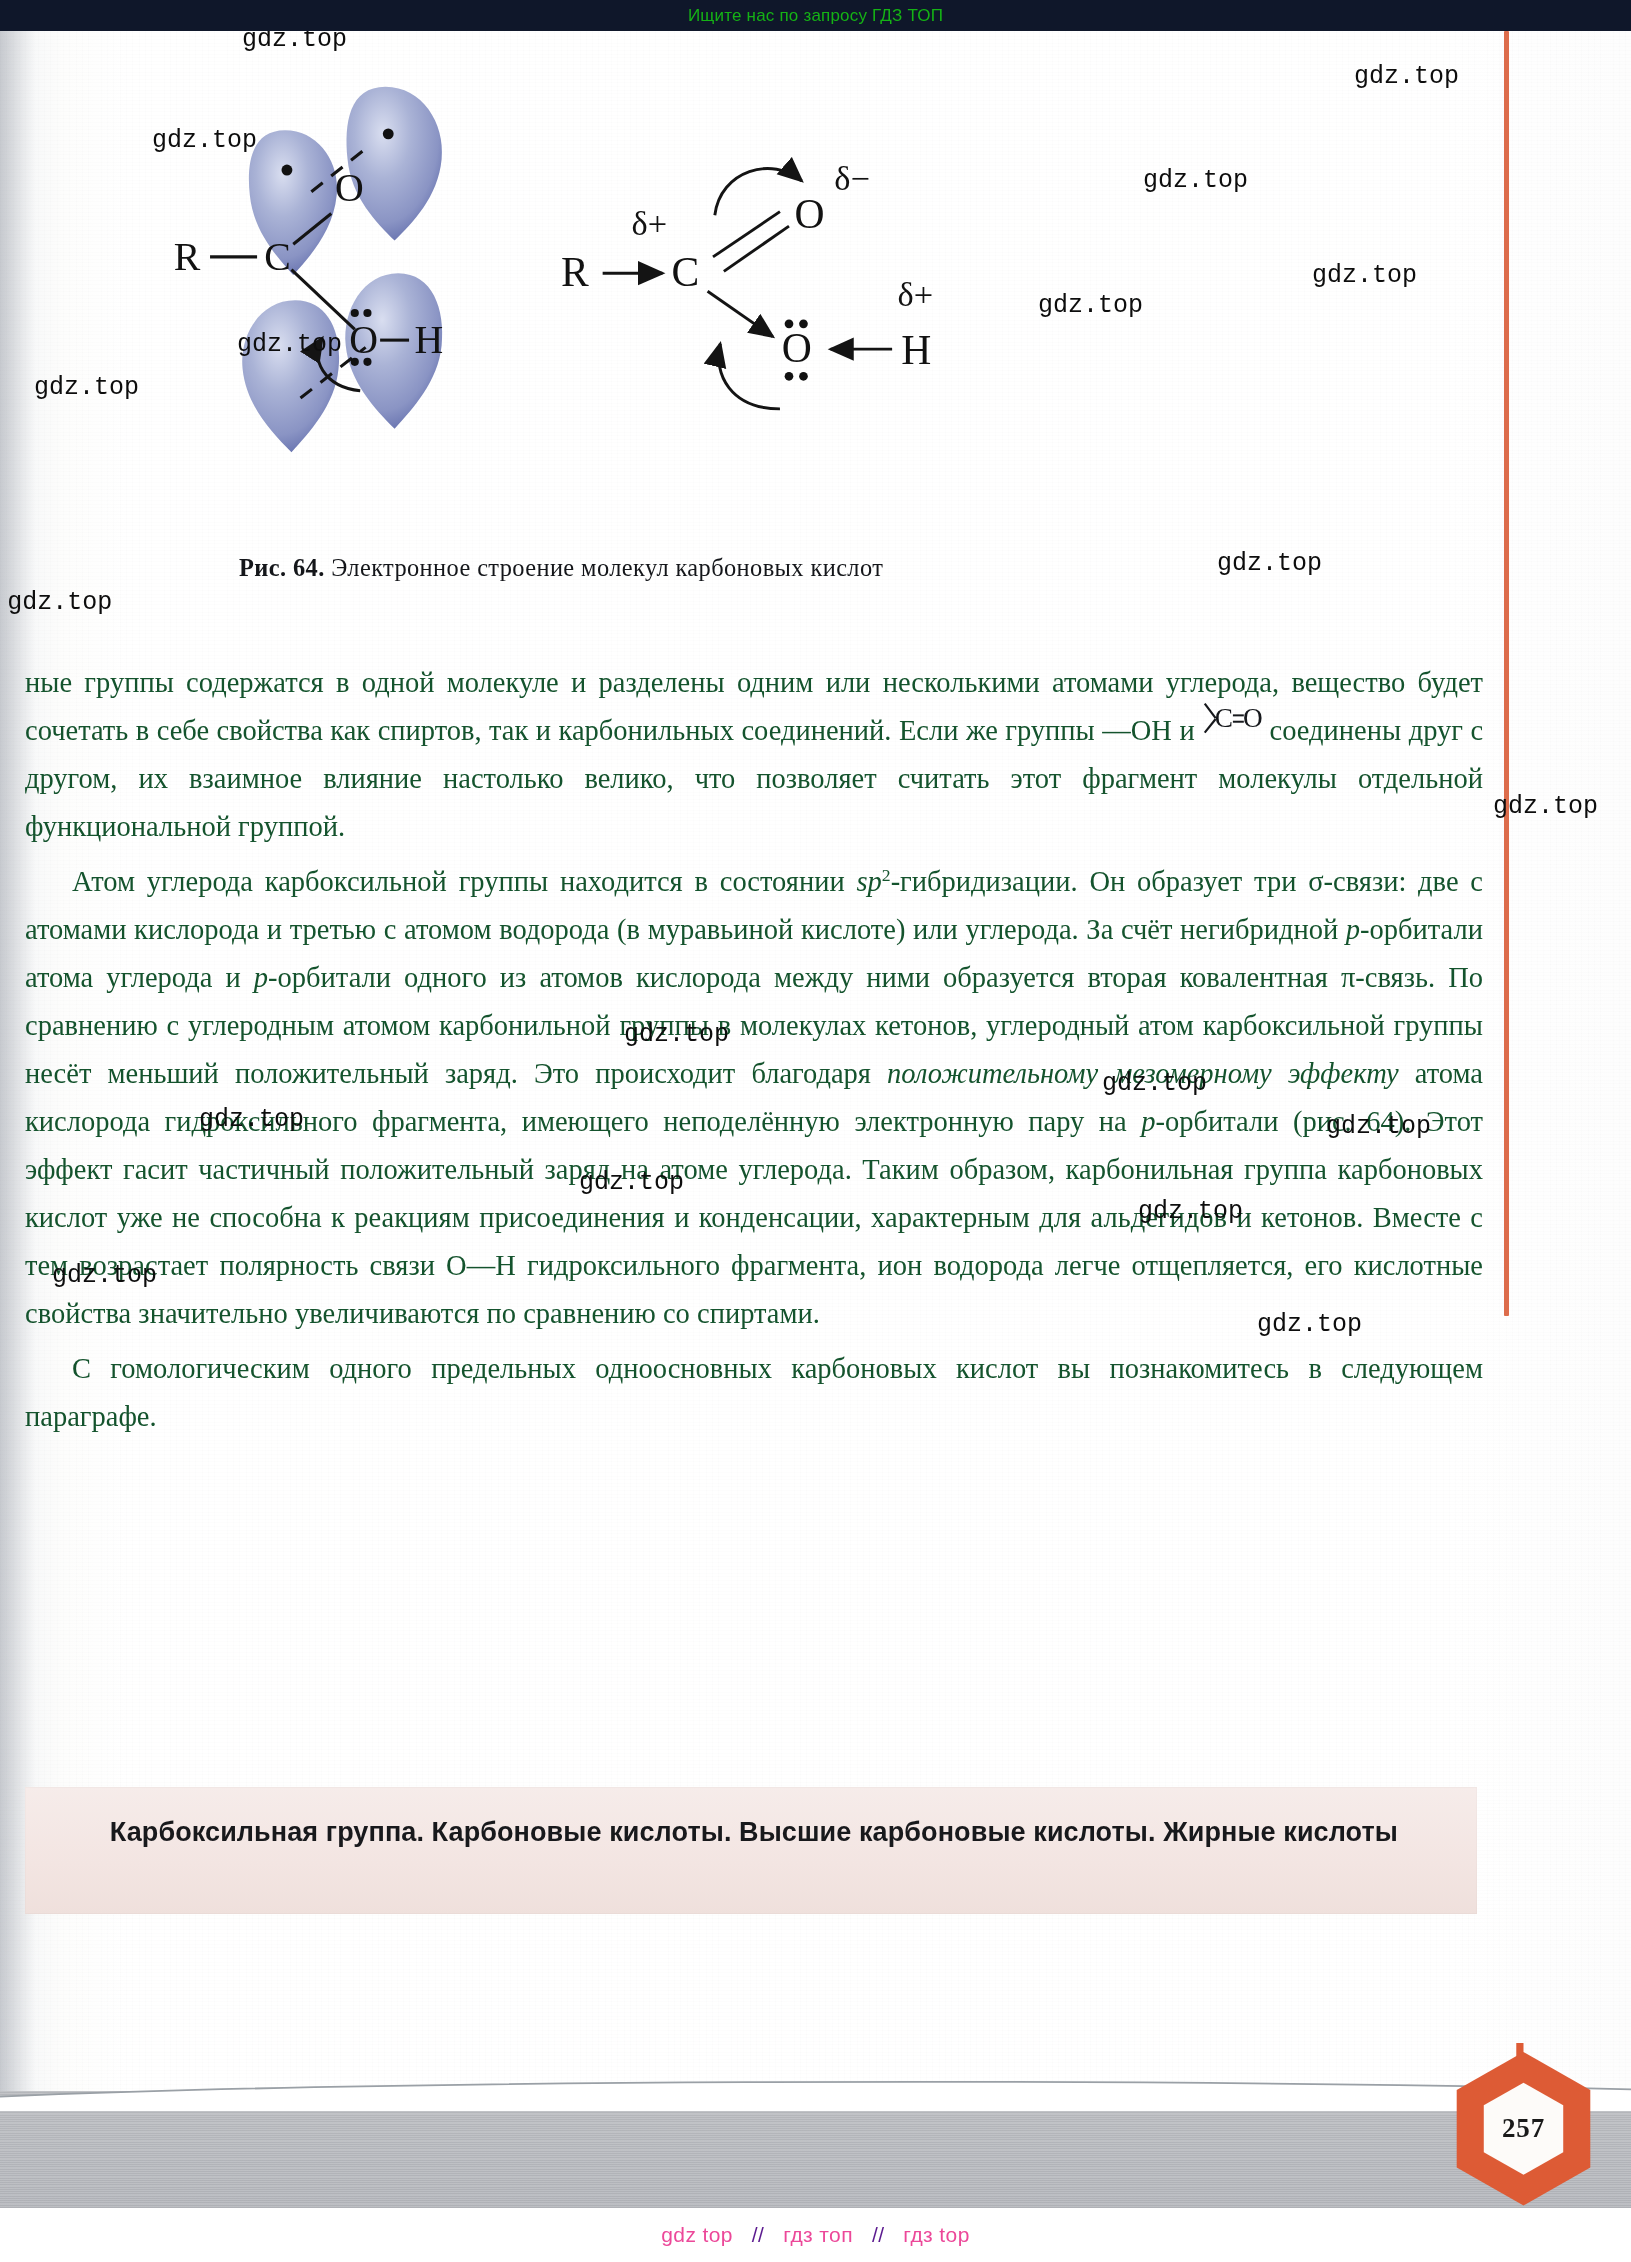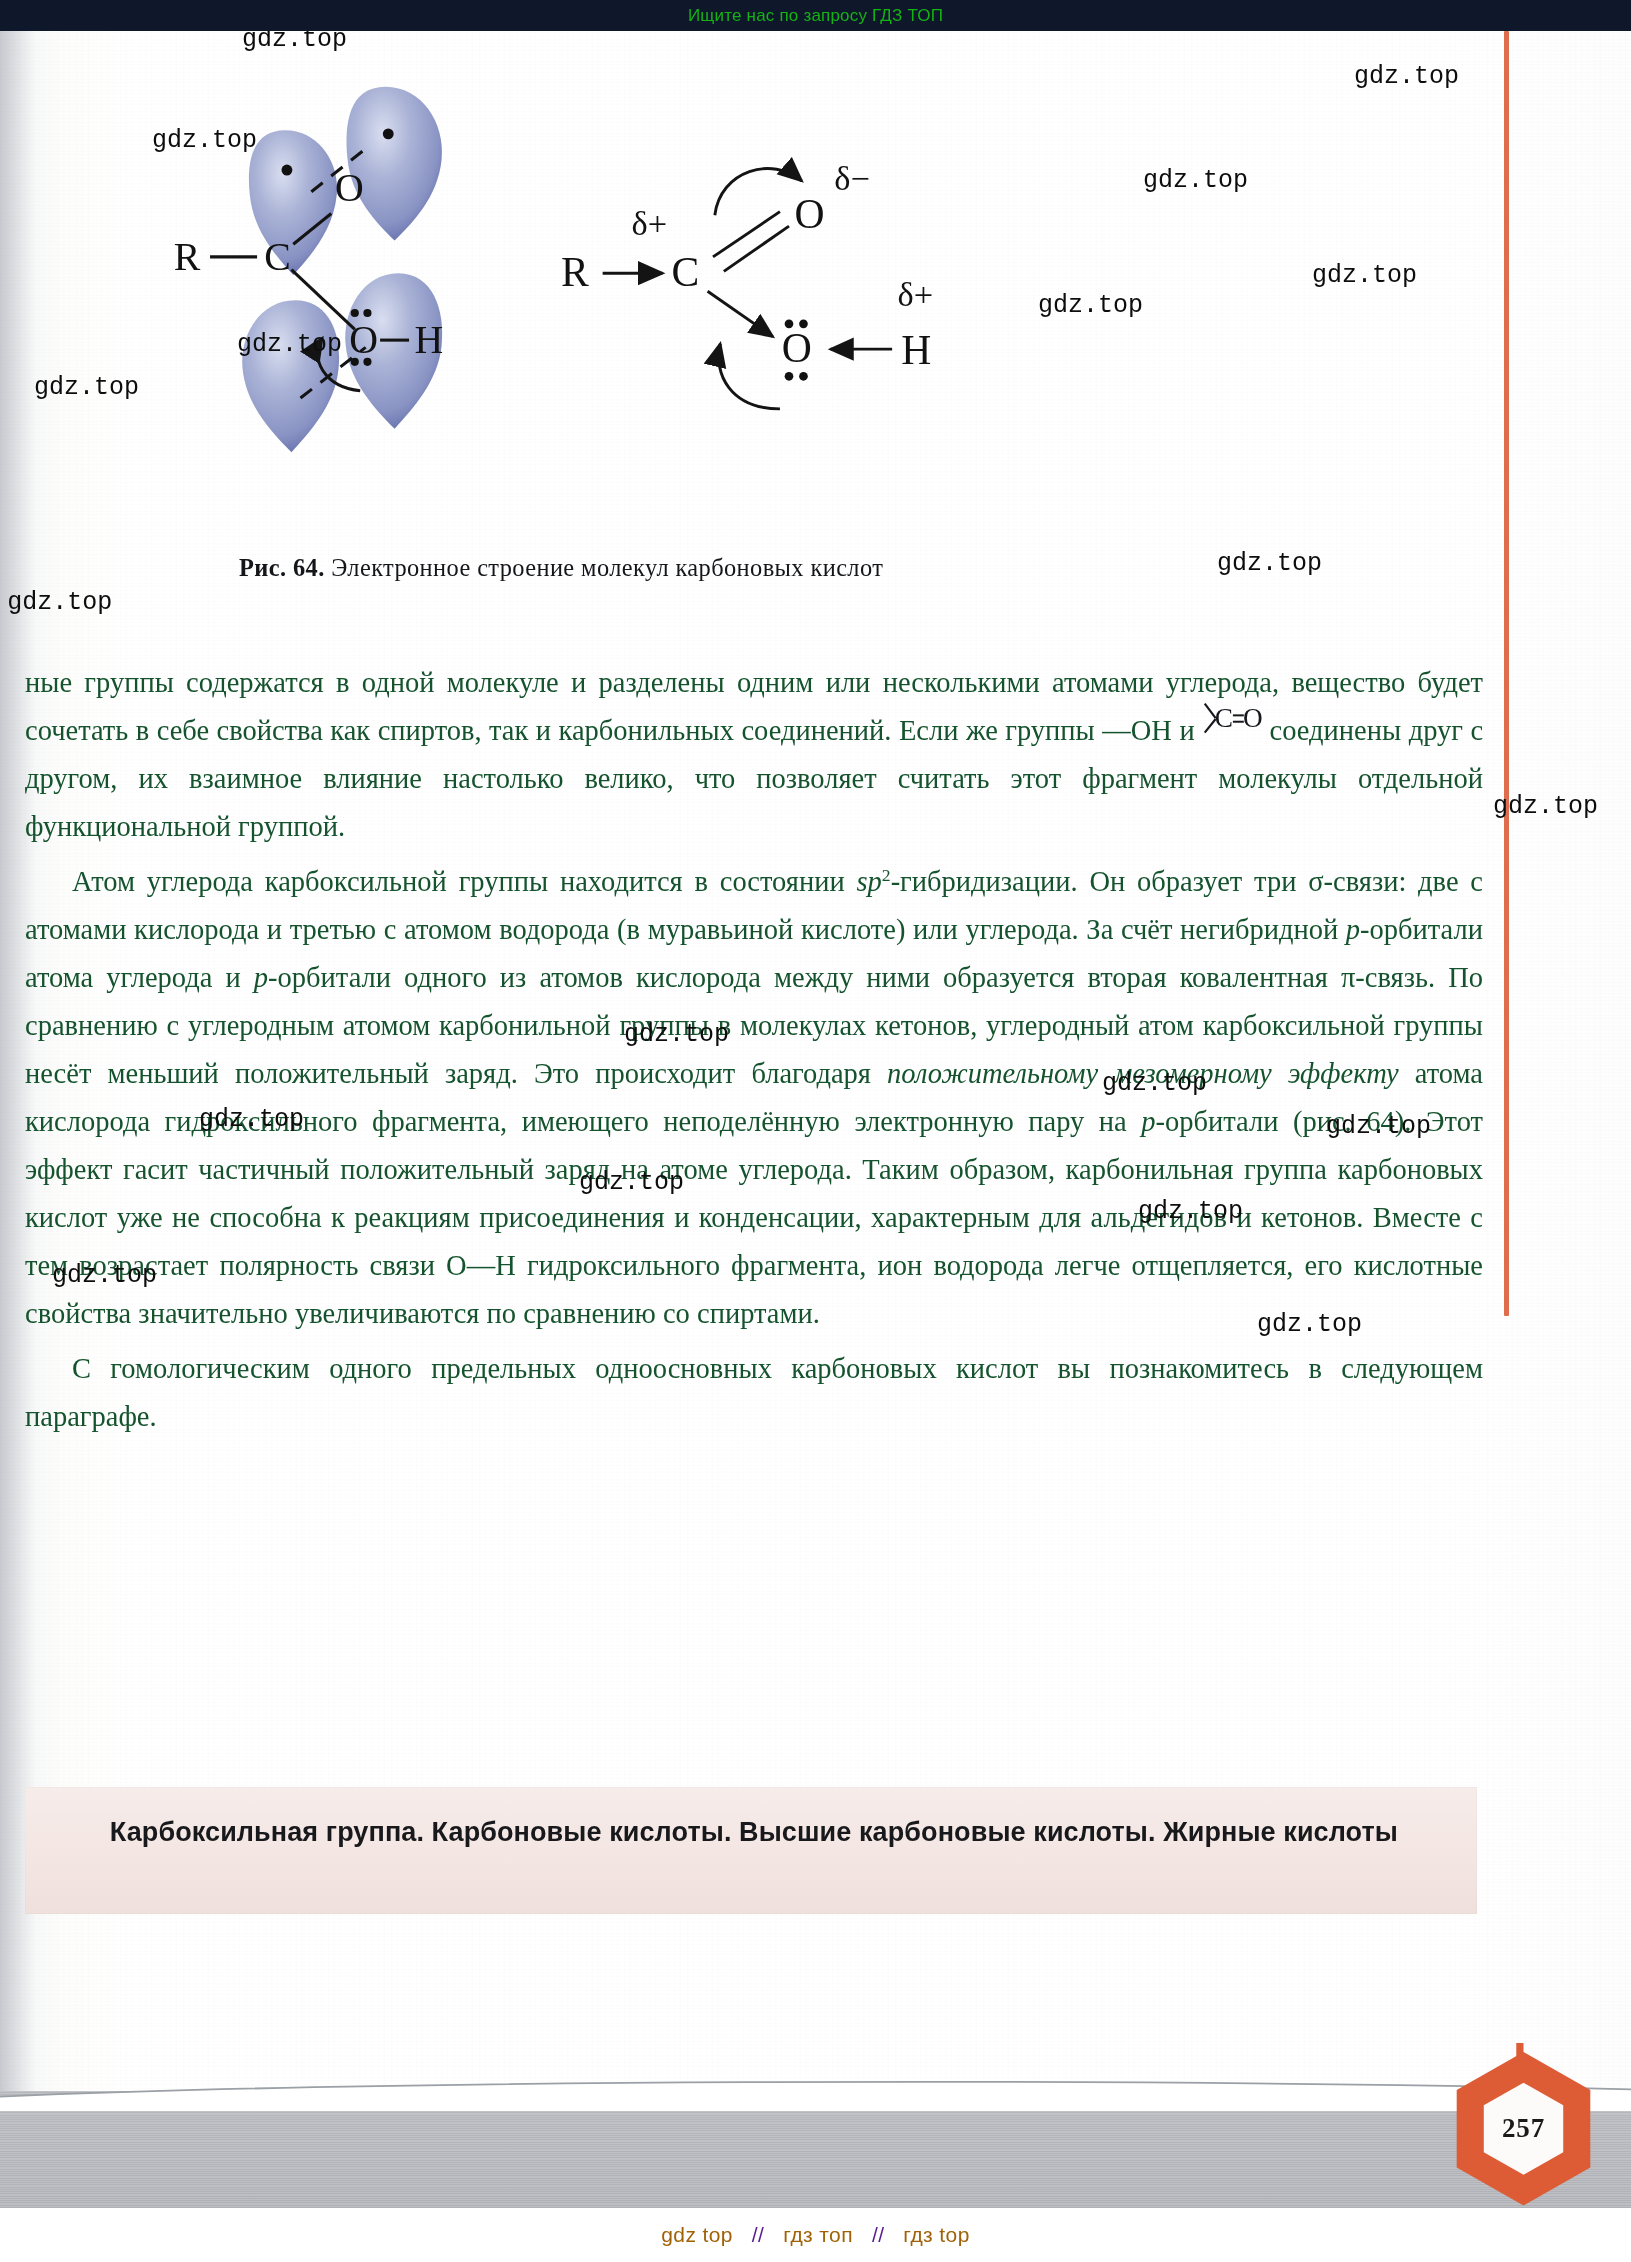--- a/index.html
+++ b/index.html
@@ -221,21 +221,21 @@
     justify-content: center;
     background: #ffffff;
   }
   .footer-inner {
     font-family: "Liberation Sans", sans-serif;
     font-size: 21px;
     color: #5b1a8f;
     letter-spacing: 0.4px;
   }
   .footer-sep { margin: 0 12.7px; color: #5b1a8f; }
-  .footer-link { color: #a16207; text-decoration: none; }
+  .footer-link { color: #ec4899; text-decoration: none; }
 
   
   .wm {
     position: absolute;
     font-family: Liberation Mono, monospace;
     font-size: 25px;
     color: #0d0d0d;
     white-space: nowrap;
     z-index: 25;
     pointer-events: none;

